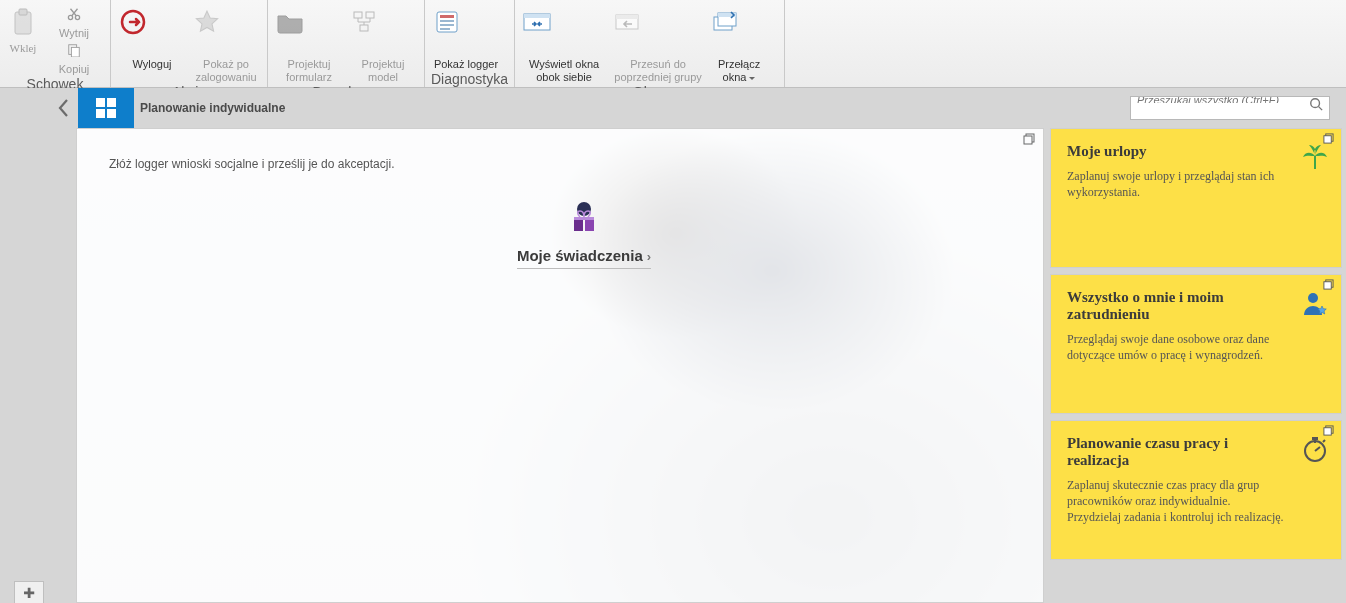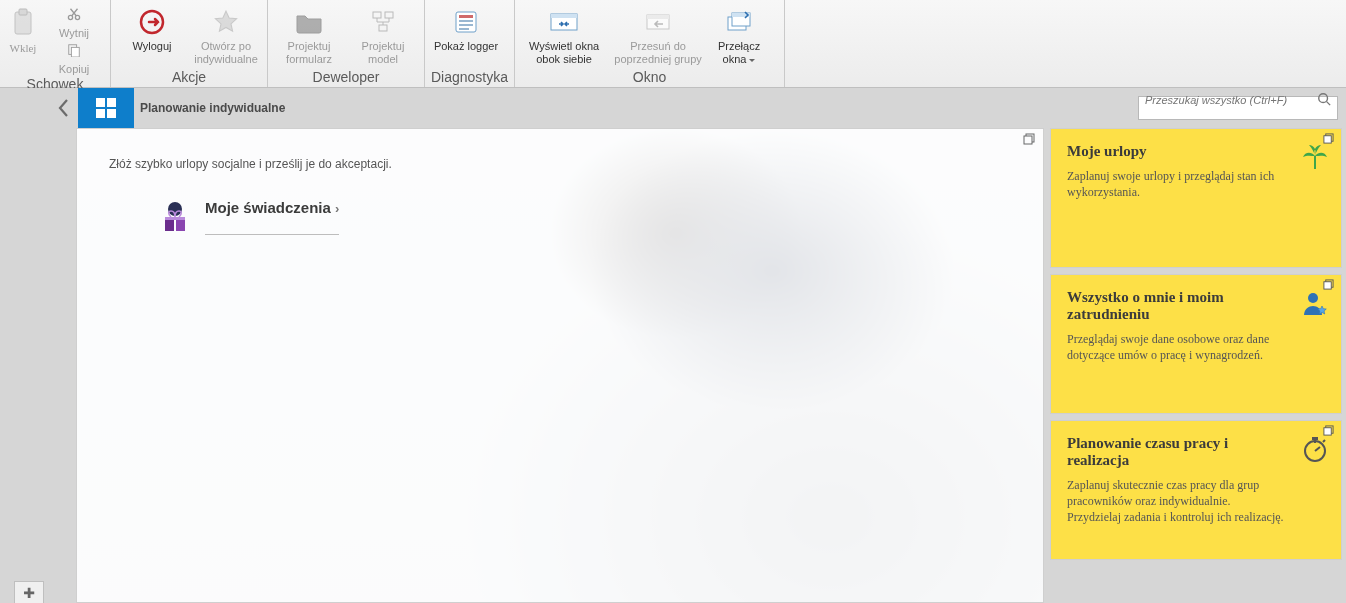--- a/index.html
+++ b/index.html
@@ -34,25 +34,24 @@
   }
   .ribbon-group-label {
     text-align: center;
     font-size: 14px;
     color: #5a5a5a;
     padding-bottom: 2px;
   }
   .big-btn {
     display: flex;
     flex-direction: column;
-    align-items: center;
     justify-content: flex-start;
     width: 70px;
     padding-top: 2px;
-    gap: 2px;
+    gap: 20px;
     text-align: center;
     font-size: 11px;
     line-height: 13px;
     color: #333;
     cursor: pointer;
   }
   .big-btn.disabled { color: #9a9a9a; cursor: default; }
   .big-btn .icon-slot {
     width: 32px; height: 32px;
     display: flex; align-items: center; justify-content: center;
@@ -104,25 +103,25 @@
   }
   .waffle svg { display:block; }
   .breadcrumb {
     font-weight: bold;
     color: #4a4a4a;
     margin-left: 6px;
     font-size: 12px;
   }
   .search-box {
     position: absolute;
-    right: 8px; top: 8px;
+    right: 16px; top: 8px;
     width: 200px; height: 24px;
     background: #fff;
     border: 1px solid #b8b8b8;
-    display: flex; align-items: center;
+    display: flex; 
     padding: 0 4px 16px 6px;
   }
   .search-box input {
     border: none; outline: none; flex: 1;
     font-size: 11px; color: #666; font-style: italic;
     background: transparent;
   }
   .search-box .mag {
     width: 16px; height: 16px; color: #777;
   }
@@ -160,22 +159,24 @@
     color: #3b3b3b;
     margin-bottom: 10px;
   }
   .main-sub {
     font-size: 12px;
     color: #555;
     margin-bottom: 28px;
   }
   .action-row {
     display: flex;
+    align-items: center;
     gap: 12px;
     margin-left: 48px;
+    flex-direction: column;
   }
   .gift-icon { width: 36px; height: 36px; }
   .action-link {
     font-size: 15px;
     font-weight: 600;
     color: #3b3b3b;
     border-bottom: 1px solid #bdbdbd;
     padding-bottom: 4px;
     cursor: pointer;
   }
@@ -290,21 +291,21 @@
             </svg>
         </span>
         <span>Wyloguj</span>
       </div>
       <div class="big-btn disabled">
         <span class="icon-slot">
           <svg width="26" height="26" viewBox="0 0 24 24">
               <path d="M12 2l2.9 6.3 6.9.7-5.2 4.7 1.5 6.8L12 17l-6.1 3.5 1.5-6.8L2.2 9l6.9-.7z" fill="#e7c84a" stroke="#c9a81f"></path>
             </svg>
         </span>
-        <span>Otwórz po indywidualne</span>
+        <span>Pokaż po zalogowaniu</span>
       </div>
     </div>
     <div class="ribbon-group-label">Akcje</div>
   </div>
 
   <div class="ribbon-group">
     <div class="ribbon-group-body">
       <div class="big-btn disabled">
         <span class="icon-slot">
           <svg width="28" height="24" viewBox="0 0 28 24">
@@ -413,21 +414,21 @@
 <div class="workspace">
   <div class="main-card">
     <span class="restore-icon">
       <svg width="12" height="12" viewBox="0 0 12 12">
           <rect x="3" y="1" width="8" height="8" fill="none" stroke="#555"></rect>
           <rect x="1" y="3" width="8" height="8" fill="#fff" stroke="#555"></rect>
         </svg>
     </span>
     <div class="bg-photo"></div>
     <div class="main-card-inner">
-      <div class="main-sub">Złóż szybko urlopy socjalne i prześlij je do akceptacji.</div>
+      <div class="main-sub">Złóż logger wnioski socjalne i prześlij je do akceptacji.</div>
       <div class="action-row">
         <span class="gift-icon">
           <svg width="36" height="36" viewBox="0 0 36 36">
             <circle cx="18" cy="10" r="7" fill="#2a2f55"></circle>
             <rect x="8" y="18" width="9" height="14" fill="#6a2d8c"></rect>
             <rect x="19" y="18" width="9" height="14" fill="#8a45b0"></rect>
             <rect x="8" y="18" width="20" height="3" fill="#b98adb"></rect>
             <path d="M14 18c-3-3-3-6 0-6s4 3 4 6m0 0c0-3 1-6 4-6s3 3 0 6" fill="none" stroke="#b98adb" stroke-width="1.6"></path>
           </svg>
         </span>

